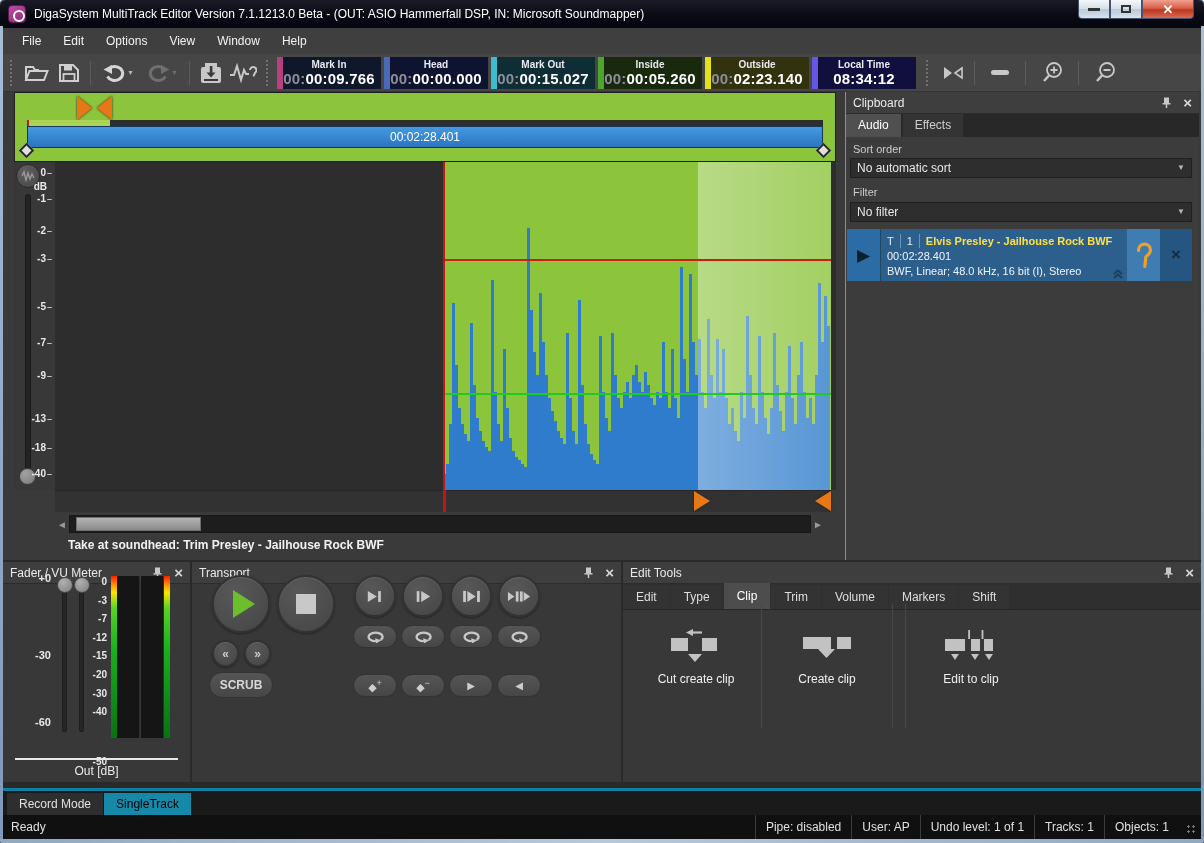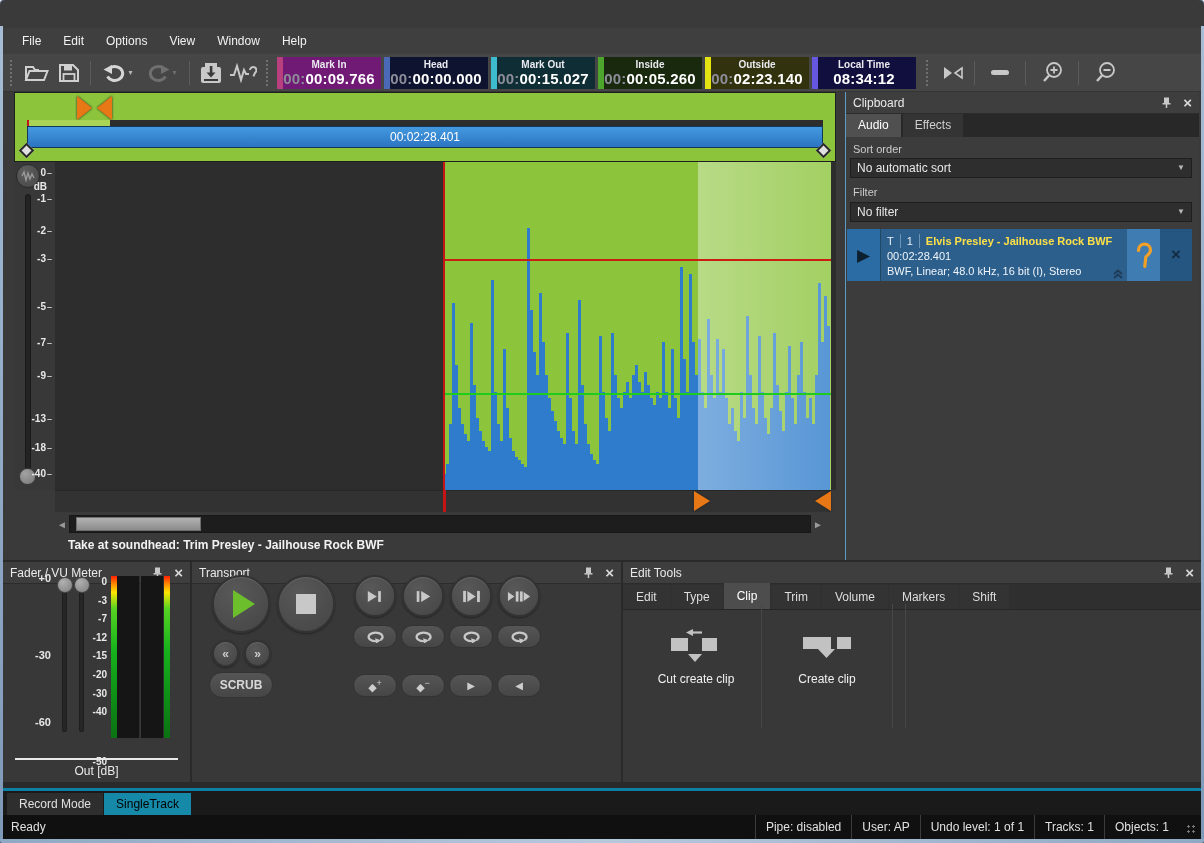--- a/index.html
+++ b/index.html
@@ -137,20 +137,33 @@
   .sitem{padding:0 10px;line-height:24px;border-left:1px solid #3c3c3c;white-space:nowrap;}
   #grip-dots{position:absolute;right:5px;bottom:5px;width:10px;height:10px;
      background:radial-gradient(circle,#777 1px,transparent 1.4px);background-size:5px 5px;background-position:bottom right;}
   svg{display:block;}
 </style>
 </head>
 <body>
 
 <div id="app">
 
+  <div id="titlebar">
+    <div id="app-icon"></div>
+    <div id="title-text">DigaSystem MultiTrack Editor Version 7.1.1213.0 Beta - (OUT: ASIO Hammerfall DSP, IN: Microsoft Soundmapper)</div>
+    <div class="wctl" id="btn-min">
+        <span class="min-glyph"></span>
+      </div>
+    <div class="wctl" id="btn-max">
+        <span class="max-glyph"></span>
+      </div>
+    <div class="wctl" id="btn-close">
+        <span>✕</span>
+      </div>
+  </div>
 
   <div id="menubar">
       <div class="menu-item">File</div>
       <div class="menu-item">Edit</div>
       <div class="menu-item">Options</div>
       <div class="menu-item">View</div>
       <div class="menu-item">Window</div>
       <div class="menu-item">Help</div>
     </div>
 
@@ -195,21 +208,21 @@
         </svg>
     </div>
     <div class="tbtn">
       <svg width="28" height="20" viewBox="0 0 28 20">
           <path d="M1 12 h4 l3 -9 4 14 3 -10 2 4 h3" fill="none" stroke="#c8c8c8" stroke-width="2"></path>
           <path d="M21 7 a3.2 3.2 0 1 1 5 2.8 l-1.6 3.5" fill="none" stroke="#c8c8c8" stroke-width="2"></path>
         </svg>
     </div>
     <div class="grip"></div>
     <div id="timeboxes" style="display:flex">
-        <div class="timebox" style="background: #701a75;">
+        <div class="timebox" style="background: #0f172a;">
           <div class="strip" style="background: rgb(184, 64, 126);"></div>
           <div class="tlabel">Mark In</div>
           <div class="tvalue"><span class="tprefix">00:</span>00:09.766</div>
         </div>
         <div class="timebox" style="background: rgb(14, 19, 48);">
           <div class="strip" style="background: rgb(74, 106, 184);"></div>
           <div class="tlabel">Head</div>
           <div class="tvalue"><span class="tprefix">00:</span>00:00.000</div>
         </div>
         <div class="timebox" style="background: rgb(14, 45, 52);">
@@ -690,20 +703,35 @@
             <svg width="58" height="40" viewBox="0 0 58 40">
                 <rect x="5" y="11" width="28" height="12" fill="#c2c2c2"></rect>
                 <rect x="39" y="11" width="14" height="12" fill="#c2c2c2"></rect>
                 <polygon points="20,23 37,23 28.5,32" fill="#c2c2c2"></polygon>
               </svg>
           </div>
           <div class="tlab">Create clip</div>
         </div>
         <div class="tool-sep"></div>
         <div class="tool-sep"></div>
+        <div class="tool-btn">
+          <div class="ticon">
+            <svg width="58" height="40" viewBox="0 0 58 40">
+                <rect x="3" y="13" width="20" height="12" fill="#c2c2c2"></rect>
+                <rect x="29" y="13" width="9" height="12" fill="#c2c2c2"></rect>
+                <rect x="42" y="13" width="9" height="12" fill="#c2c2c2"></rect>
+                <rect x="26.2" y="4" width="1.8" height="9" fill="#c2c2c2"></rect>
+                <rect x="39.6" y="4" width="1.8" height="9" fill="#c2c2c2"></rect>
+                <polygon points="9,28 17,28 13,34" fill="#c2c2c2"></polygon>
+                <polygon points="29,28 37,28 33,34" fill="#c2c2c2"></polygon>
+                <polygon points="43,28 51,28 47,34" fill="#c2c2c2"></polygon>
+              </svg>
+          </div>
+          <div class="tlab">Edit to clip</div>
+        </div>
       </div>
     </div>
   </div>
 
   <div id="tealline"></div>
 
   <div id="bottomtabs">
     <div class="btab">Record Mode</div>
     <div class="btab active">SingleTrack</div>
   </div>

